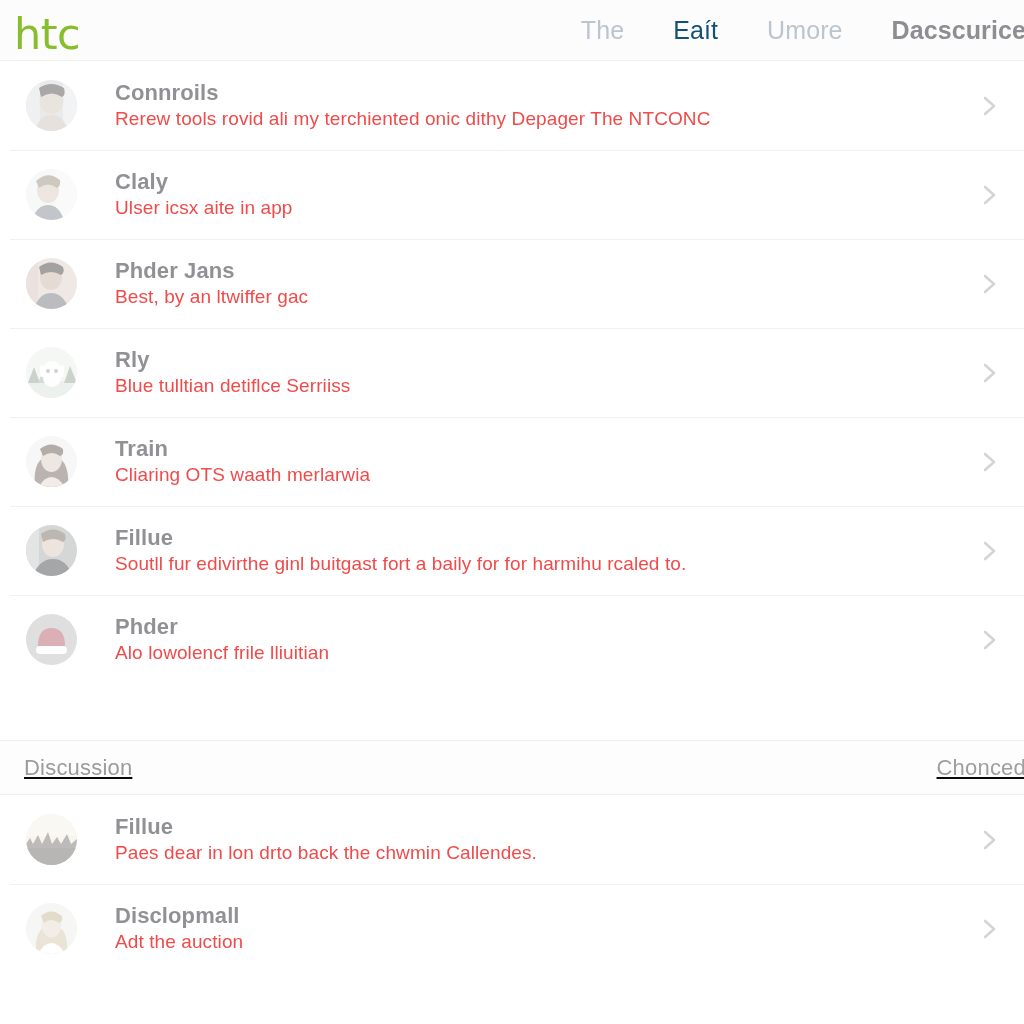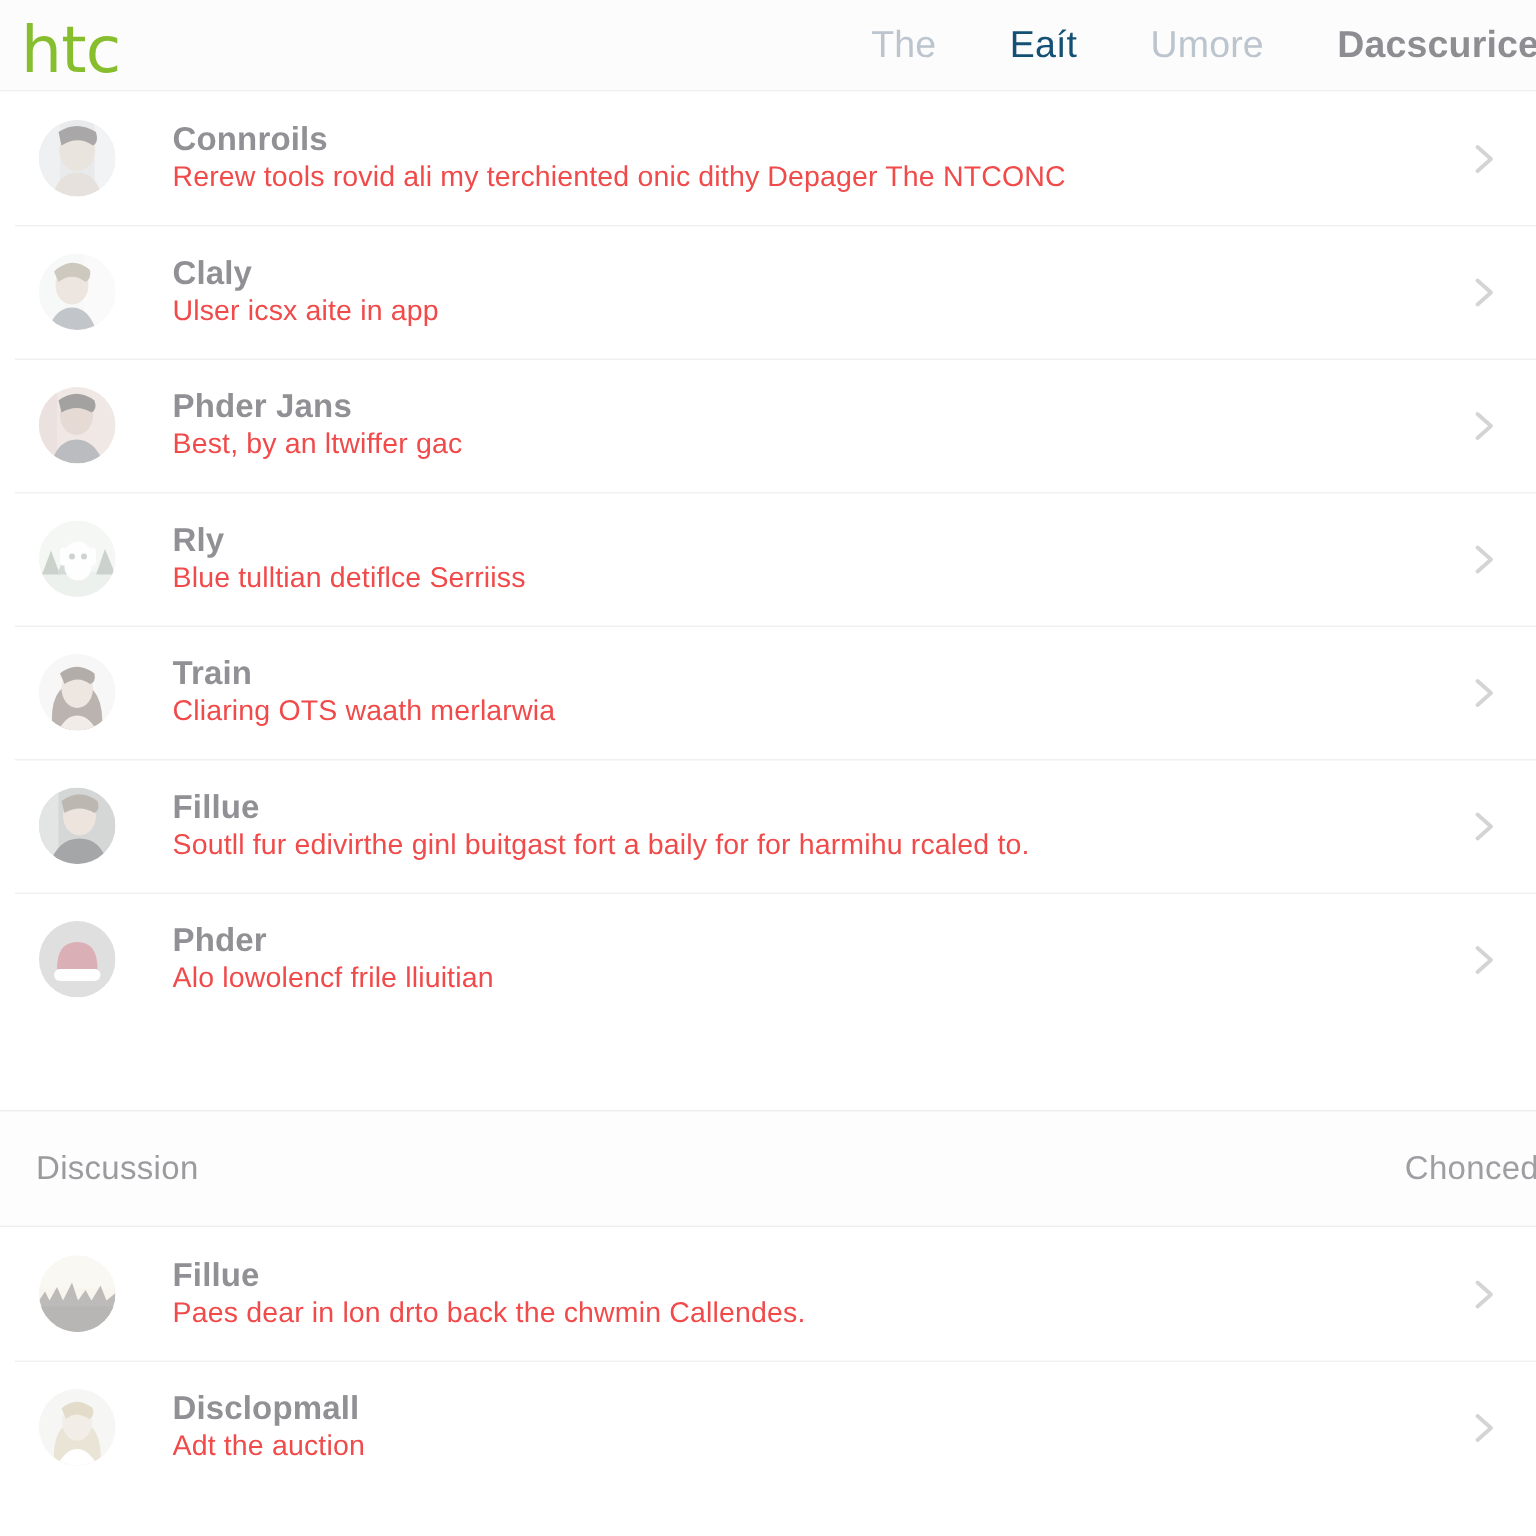--- a/index.html
+++ b/index.html
@@ -145,28 +145,29 @@
     width: 22px;
     height: 26px;
     margin-left: 14px;
     color: #d2d2d4;
   }
   .chevron svg { display: block; width: 100%; height: 100%; }
 
   
   .section-head {
     position: relative;
-    height: 78px;
+    height: 55px;
     display: flex;
     align-items: center;
     justify-content: space-between;
     padding: 0 0 0 24px;
     background: #fcfcfc;
     border-top: 1px solid #ededed;
     border-bottom: 1px solid #ededed;
+    text-decoration: underline;
   }
   .section-title {
     font-size: 22px;
     font-weight: 400;
     color: #97979b;
     letter-spacing: 0.2px;
   }
   .section-action {
     font-size: 22px;
     font-weight: 400;

